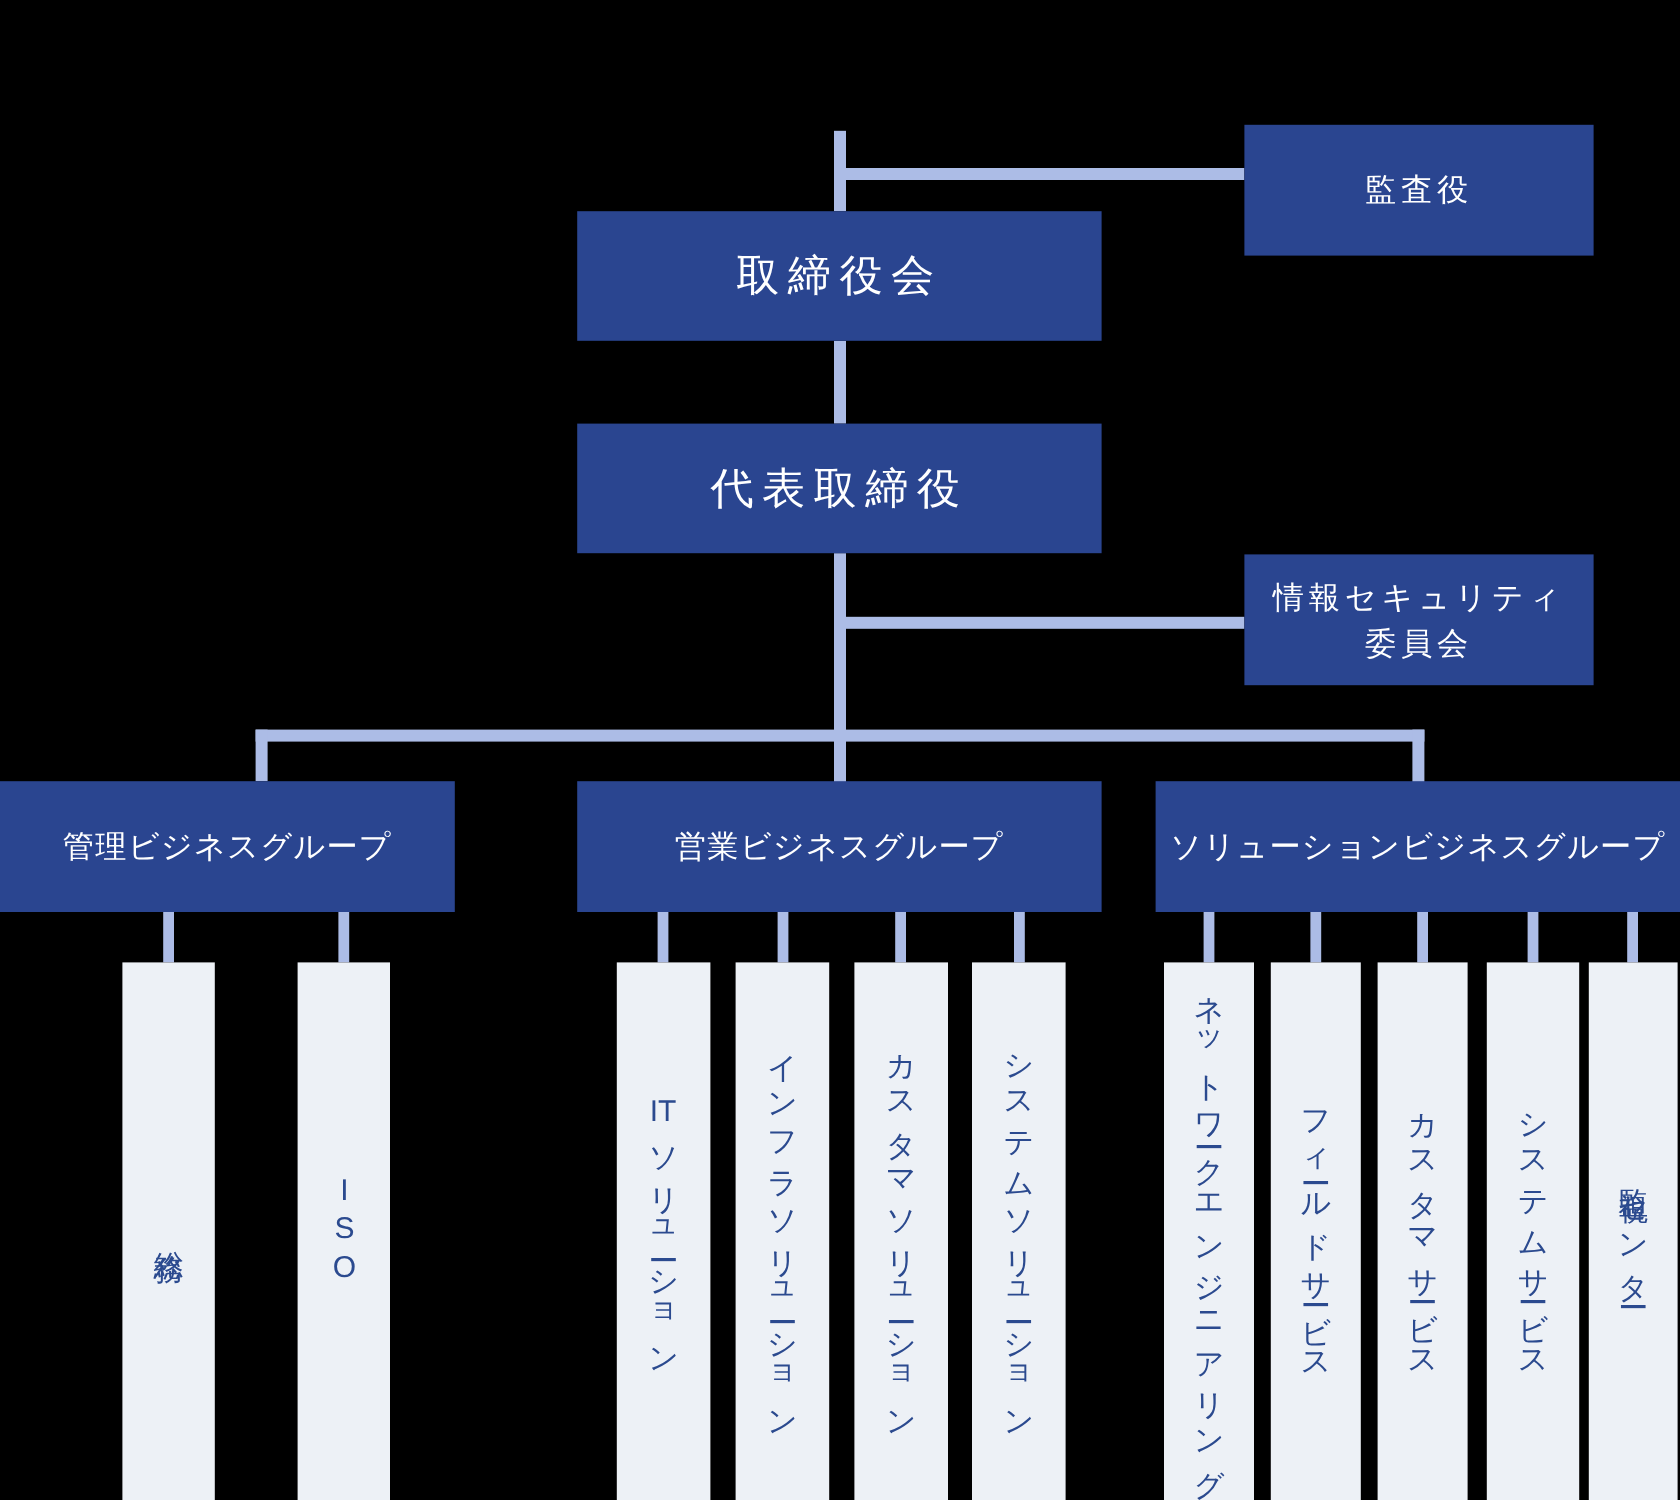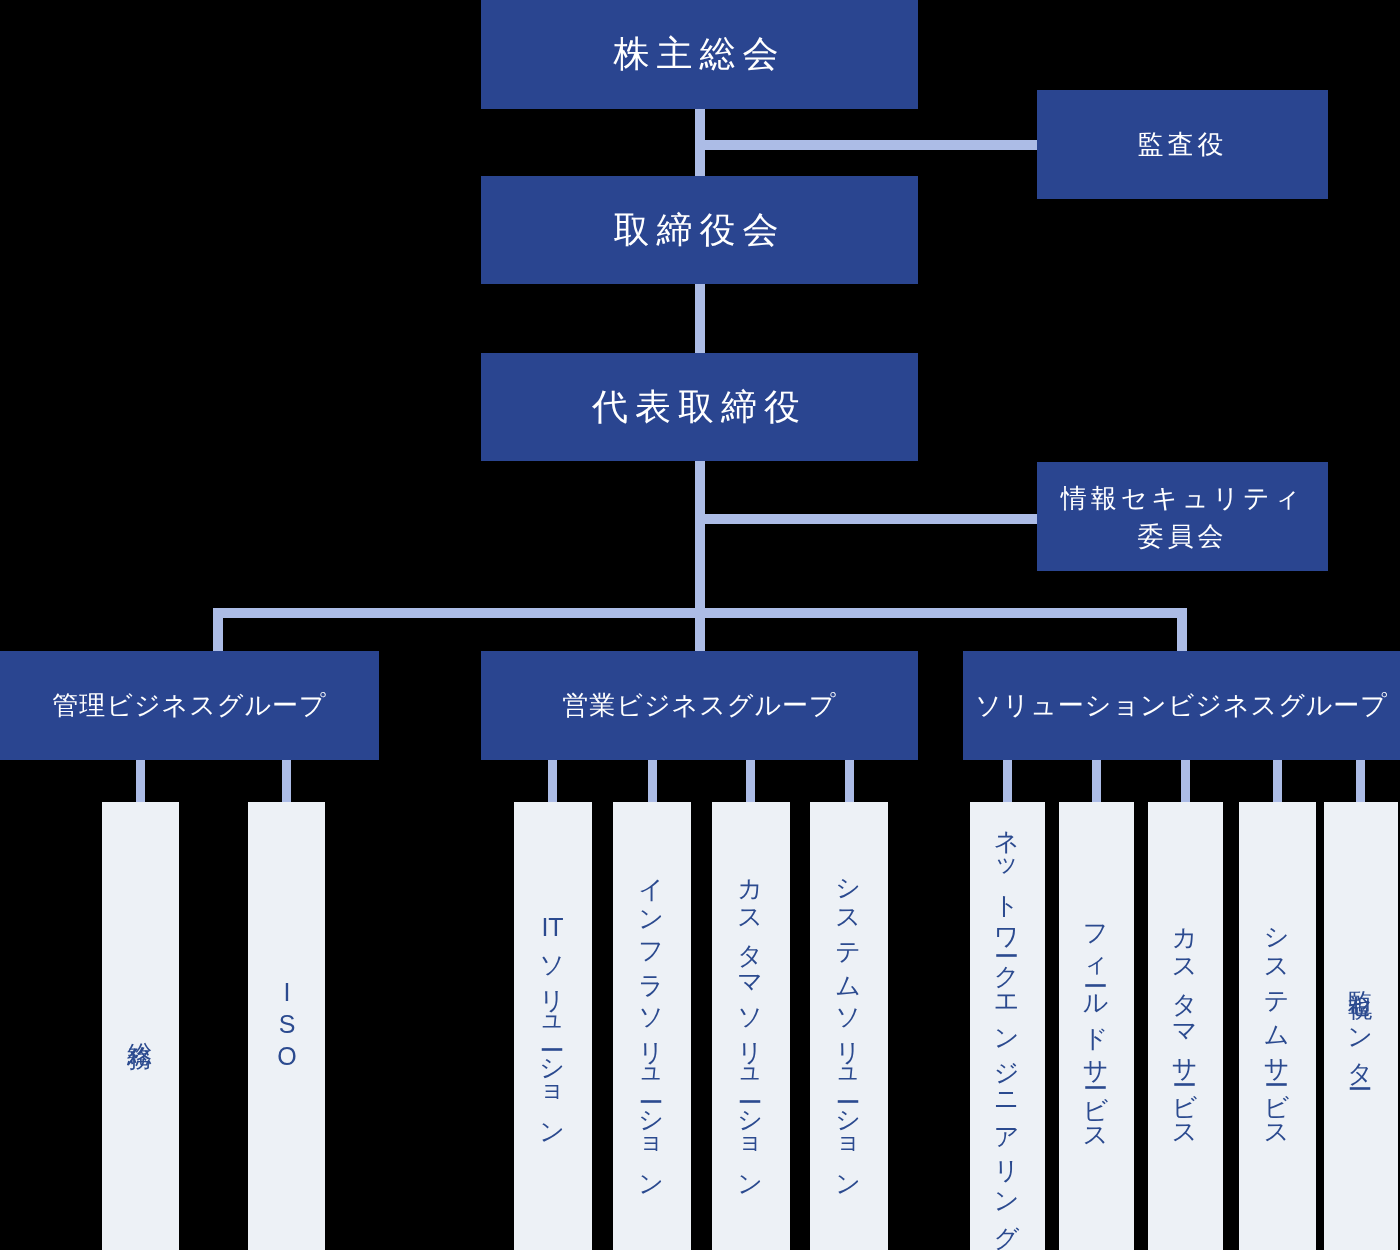--- a/index.html
+++ b/index.html
@@ -34,21 +34,21 @@
   
   .box{
     position:absolute;background:var(--box-fill);color:var(--box-text);
     display:flex;align-items:center;justify-content:center;text-align:center;
     font-weight:500;
   }
   .big{font-size:36px;letter-spacing:7px;}
   .side{font-size:26px;letter-spacing:4px;}
   .grp{font-size:26px;letter-spacing:1px;}
   .b-share{left:481px;top:0px;width:437px;height:109px;}
-  .b-audit{left:1037px;top:90px;width:291px;height:109px;text-align:center;}
+  .b-audit{left:1037px;top:104px;width:291px;height:109px;text-align:center;}
   .b-board{left:481px;top:176px;width:437px;height:108px;}
   .b-ceo{left:481px;top:353px;width:437px;height:108px;}
   .b-sec{left:1037px;top:462px;width:291px;height:109px;flex-direction:column;line-height:38px;}
   .b-g1{left:0px;top:651px;width:379px;height:109px;}
   .b-g2{left:481px;top:651px;width:437px;height:109px;}
   .b-g3{left:963px;top:651px;width:437px;height:109px;}
   
   .col{
     position:absolute;top:802px;height:448px;background:var(--column-fill);
     display:flex;align-items:center;justify-content:center;
@@ -90,21 +90,20 @@
   <div class="cline k3"></div>
   <div class="cline k4"></div>
   <div class="cline k5"></div>
   <div class="cline k6"></div>
   <div class="cline k7"></div>
   <div class="cline k8"></div>
   <div class="cline k9"></div>
   <div class="cline k10"></div>
   <div class="cline k11"></div>
 
-  <div class="box big b-share">株主総会</div>
 
   <div class="box side b-audit">監査役</div>
 
   <div class="box big b-ceo">代表取締役</div>
 
   <div class="box big b-board">取締役会</div>
 
   <div class="box side b-sec">
     <div>情報セキュリティ</div>
     <div>委員会</div>

